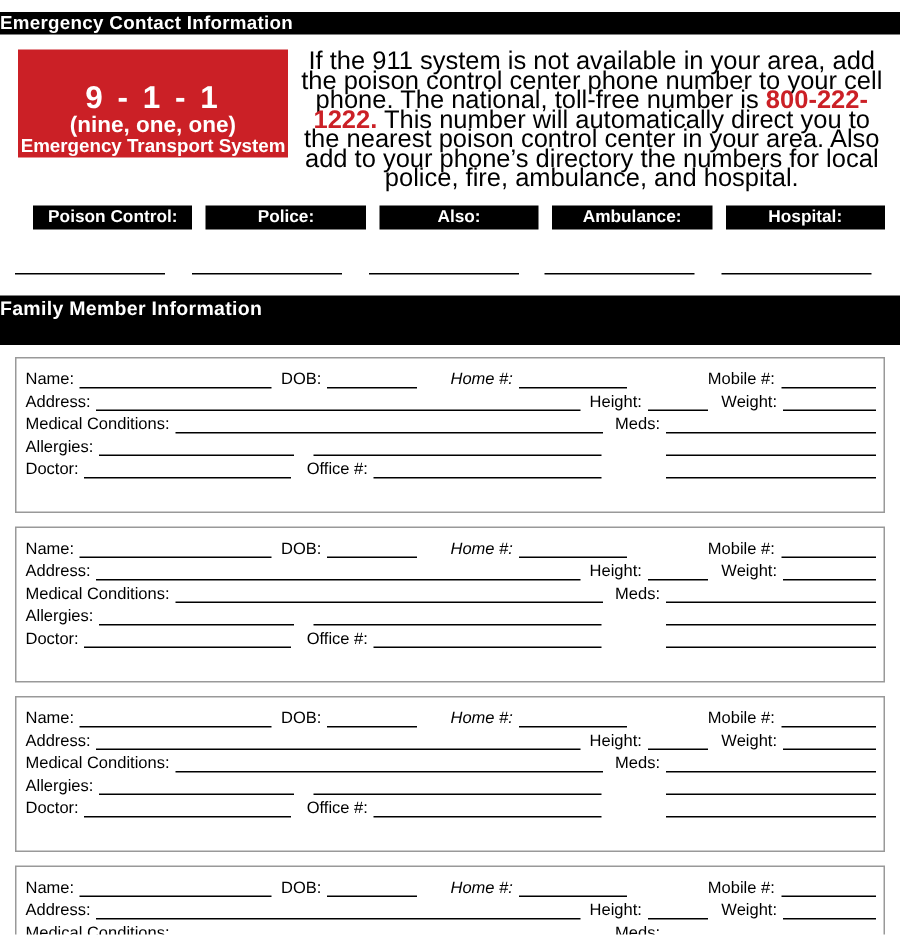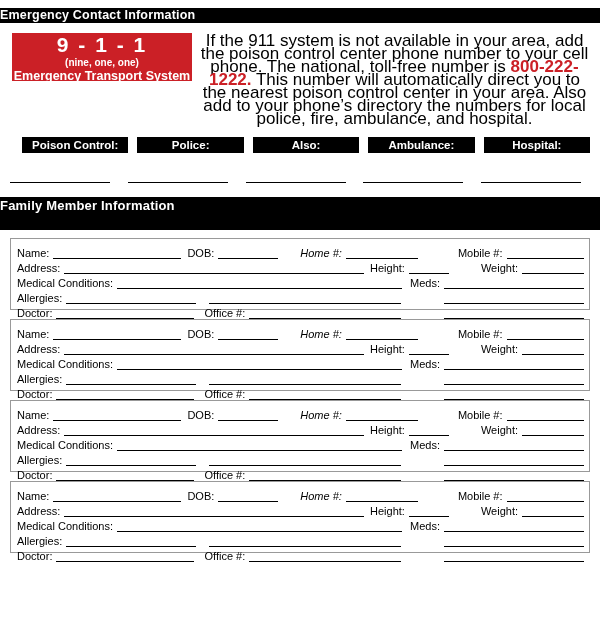--- a/index.html
+++ b/index.html
@@ -12,65 +12,65 @@
   }
   .bar {
     background: var(--bar); color: #fff; font-weight: bold;
     text-align: left; letter-spacing: .2px;
   }
   .bar-top    { margin-top: 8px;  height: 15px; line-height: 15px; font-size: 12.5px; }
   .bar-family { margin-top: 14px; height: 33px; line-height: 18px; font-size: 13px; }
 
   .top-section { display: flex; margin: 10px 10px 0 12px; }
   .red-box {
-    width: 180px; height: 48px; flex: none;
+    width: 180px; height: 72px; flex: none;
     background: var(--accent); color: #fff; text-align: center;
-    display: flex; flex-direction: column; justify-content: flex-start;
+    display: flex; flex-direction: column; justify-content: flex-end;
   }
   .red-number  { font-size: 21px; font-weight: bold; letter-spacing: 2px; line-height: 23px; }
-  .red-sub     { font-size: 10px; font-weight: bold; line-height: 13px; }
+  .red-sub     { font-size: 15px; font-weight: bold; line-height: 13px; }
   .red-caption { font-size: 12.5px; font-weight: bold; line-height: 15px; }
   .intro {
     flex: 1; padding: 1px 0 0 7px;
     font-size: 17px; line-height: 13px; text-align: center;
   }
   .phone { color: var(--accent); font-weight: bold; }
 
   .contacts-row { display: flex; gap: 9px; margin: 12px 10px 0 10px; padding-left: 12px; }
   .contact-box {
     flex: 1; height: 16px; line-height: 16px;
     background: var(--bar); color: #fff;
     font-weight: bold; font-size: 11.5px; text-align: center;
   }
   .contact-lines { display: flex; gap: 9px; margin: 29px 10px 0 10px; }
   .contact-cell { flex: 1; }
   .cline { width: 92%; border-bottom: 1.8px solid #000; height: 1px; }
 
   .members { }
   .member {
-    height: 72px; margin: 0 10px 9px 10px; border: 1px solid #999;
+    height: 104px; margin: 0 10px 9px 10px; border: 1px solid #999;
     padding: 7px 5px 0 6px; background: #fff;
   }
   .member:first-child { margin-top: 8px; }
   .frow {
     display: flex; align-items: flex-end;
     height: 15px; font-size: 11px; line-height: 15px;
   }
   .flabel { white-space: nowrap; margin-right: 4px; }
   .fline {
     border-bottom: 1.5px solid #000; height: 0;
     align-self: flex-end; margin-bottom: 2.5px; flex: none;
   }
   .grow  { flex: 1 1 auto; }
   .w128 { width: 128px; } .w60 { width: 60px; } .w72 { width: 72px; }
   .w40  { width: 40px; }  .w62 { width: 62px; } .w140 { width: 140px; }
   .w130 { width: 130px; } .w138 { width: 138px; }
   .ml6 { margin-left: 6px; } .ml8 { margin-left: 8px; } .ml10 { margin-left: 10px; }
-  .ml12 { margin-left: 6px; } .ml13 { margin-left: 13px; } .ml18 { margin-left: 0; padding-left: 40px; }
-  .ml22 { margin-left: 22px; font-style: italic; } .ml24 { margin-left: 32px; } .ml43 { margin-left: 43px; }
+  .ml12 { margin-left: 6px; } .ml13 { margin-left: 13px; } .ml18 { margin-left: 14px; padding-left: 40px; }
+  .ml22 { margin-left: 22px; font-style: italic; } .ml24 { margin-left: 9px; } .ml43 { margin-left: 43px; }
 </style>
 </head>
 <body>
 
 <div class="page">
 
   <div class="bar bar-top">Emergency Contact Information</div>
 
   <div class="top-section">
     <div class="red-box">

